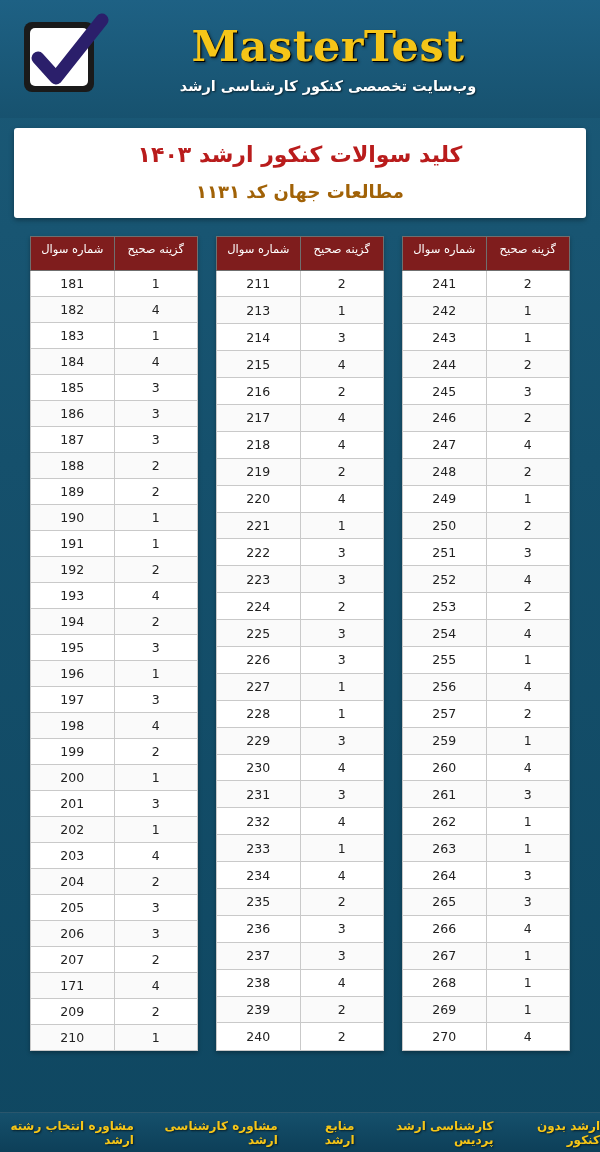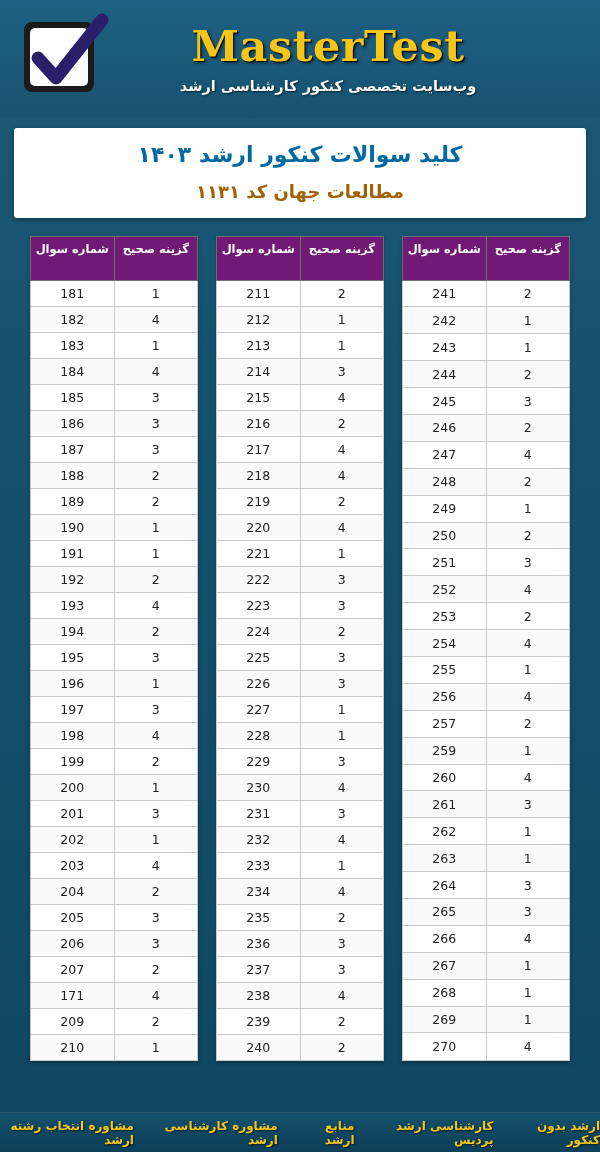--- a/index.html
+++ b/index.html
@@ -58,21 +58,21 @@
     background: #ffffff;
     border-radius: 3px;
     padding: 14px 10px 16px 10px;
     text-align: center;
     direction: rtl;
     box-shadow: 0 2px 5px rgba(0,0,0,.35);
   }
   .title-main {
     font-size: 22px;
     font-weight: bold;
-    color: #0369a1;
+    color: #b91c1c;
     letter-spacing: .3px;
   }
   .title-sub {
     margin-top: 14px;
     font-size: 18px;
     font-weight: bold;
     color: #a16207;
   }
 
   
@@ -83,26 +83,26 @@
     margin-top: 18px;
     padding: 0 14px;
   }
   table.key-table {
     border-collapse: collapse;
     background: #ffffff;
     box-shadow: 0 2px 4px rgba(0,0,0,.3);
     width: 168px;
   }
   table.key-table th {
-    background: #701a75;
+    background: #7f1d1d;
     color: #ffffff;
     font-size: 11.5px;
-    font-weight: bold;
+    font-weight: normal;
     direction: rtl;
-    padding: 5px 2px 22px 2px;
+    padding: 5px 2px 12px 2px;
     line-height: 1.35;
     border: 1px solid #6f6f6f;
     width: 50%;
   }
   table.key-table td {
     font-size: 12.5px;
     color: #222;
     text-align: center;
     padding: 5px 2px;
     border: 1px solid #c9c9c9;
@@ -295,24 +295,20 @@
           <th>شماره سوال</th>
           <th>گزینه صحیح</th>
         </tr>
       </thead>
       <tbody>
           <tr>
             <td>211</td>
             <td>2</td>
           </tr>
           <tr>
-            <td>212</td>
-            <td>1</td>
-          </tr>
-          <tr>
             <td>213</td>
             <td>1</td>
           </tr>
           <tr>
             <td>214</td>
             <td>3</td>
           </tr>
           <tr>
             <td>215</td>
             <td>4</td>

